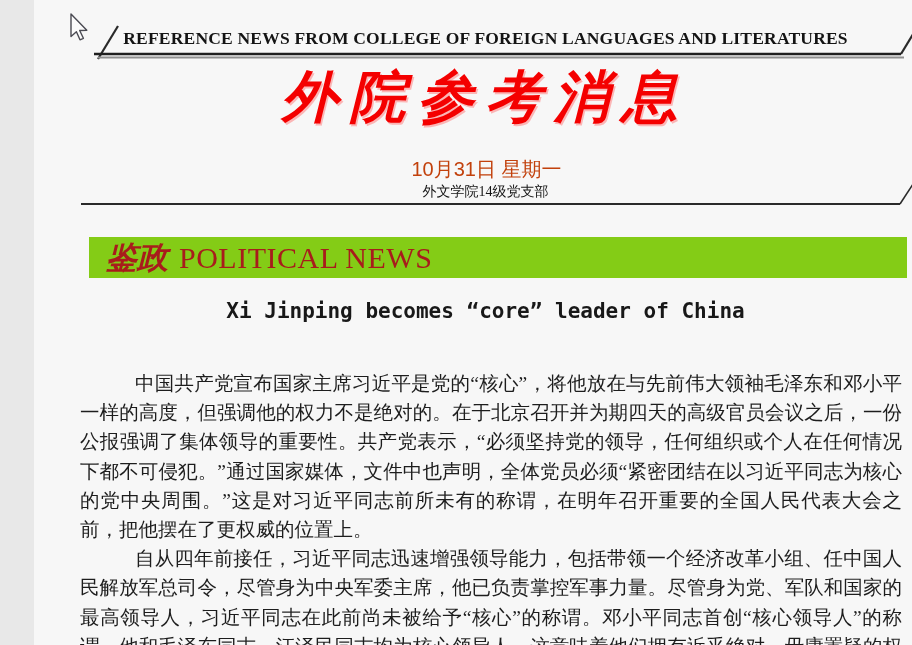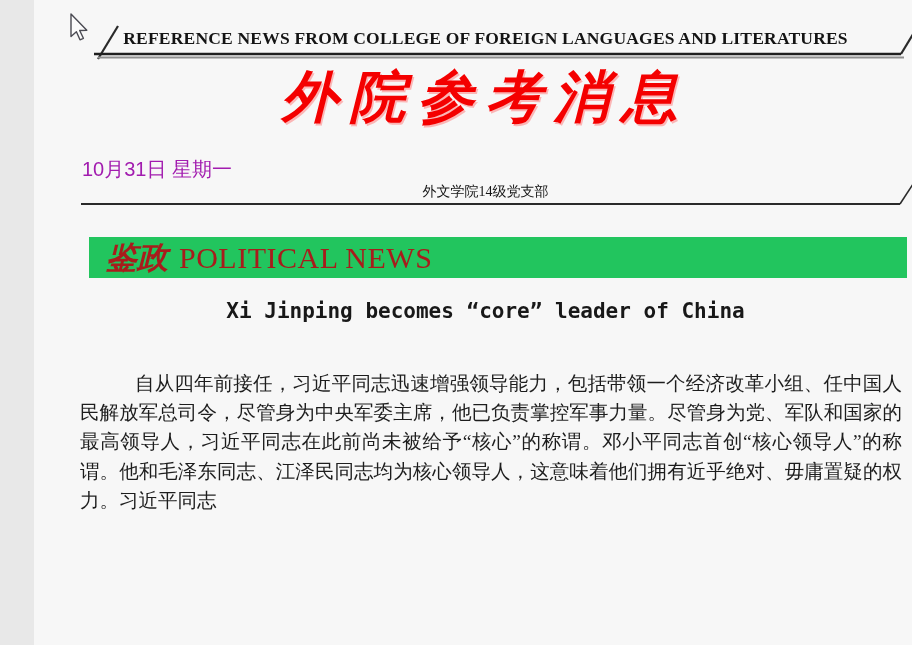--- a/index.html
+++ b/index.html
@@ -16,31 +16,31 @@
   }
   .mast-title {
     position:absolute; top:60px; left:0; width:100%; text-align:center;
     font-size:56px; line-height:72px; font-weight:bold; font-style:italic;
     letter-spacing:12px; color:#f40000;
     text-shadow:1.5px 1.5px 0 rgba(255,130,130,0.55);
     font-family:"DejaVu Serif","Liberation Serif",serif; white-space:nowrap;
   }
   .date-row {
     position:absolute; top:156px; left:48px; right:46px;
-    display:flex; justify-content:flex-start;
+    display:flex; justify-content:center;
     font-family:"Liberation Sans","DejaVu Sans",sans-serif;
-    font-size:20px; color:#a21caf;
+    font-size:20px; color:#c2410c;
   }
   .org {
     position:absolute; top:183px; left:0; width:100%; text-align:center;
     font-size:14px; color:#141414;
   }
   .banner {
     position:absolute; top:237px; left:55px; width:818px; height:41px;
-    background:#22c55e; display:flex; align-items:center;
+    background:#84cc16; display:flex; align-items:center;
     padding-left:17px; box-sizing:border-box;
   }
   .banner-cn {
     font-size:31px; font-weight:bold; font-style:italic;
     color:#a81c1c; margin-right:11px; line-height:1;
     font-family:"DejaVu Serif",serif;
   }
   .banner-en {
     font-size:30px; color:#a81c1c; line-height:1; letter-spacing:0.5px;
     font-family:"Liberation Serif","DejaVu Serif",serif;
@@ -91,20 +91,21 @@
 
   <div class="banner">
     <span class="banner-cn">鉴政</span>
     <span class="banner-en">POLITICAL NEWS</span>
   </div>
 
   <div class="article-title-en">Xi Jinping becomes  “core”  leader of China</div>
 
 
   <div class="body-text">
+    <p>中国共产党宣布国家主席习近平是党的“核心”，将他放在与先前伟大领袖毛泽东和邓小平一样的高度，但强调他的权力不是绝对的。在于北京召开并为期四天的高级官员会议之后，一份公报强调了集体领导的重要性。共产党表示，“必须坚持党的领导，任何组织或个人在任何情况下都不可侵犯。”通过国家媒体，文件中也声明，全体党员必须“紧密团结在以习近平同志为核心的党中央周围。”这是对习近平同志前所未有的称谓，在明年召开重要的全国人民代表大会之前，把他摆在了更权威的位置上。</p>
     <p>自从四年前接任，习近平同志迅速增强领导能力，包括带领一个经济改革小组、任中国人民解放军总司令，尽管身为中央军委主席，他已负责掌控军事力量。尽管身为党、军队和国家的最高领导人，习近平同志在此前尚未被给予“核心”的称谓。邓小平同志首创“核心领导人”的称谓。他和毛泽东同志、江泽民同志均为核心领导人，这意味着他们拥有近乎绝对、毋庸置疑的权力。习近平同志</p>
   </div>
 
   <svg class="cursor" width="24" height="32" viewBox="0 0 24 32" xmlns="http://www.w3.org/2000/svg">
     <path d="M4,2 L4,24.5 L9.4,19.8 L13.0,27.8 L16.4,26.3 L12.7,18.5 L19.8,18.2 Z" fill="#fbfbfb" stroke="#4a4a52" stroke-width="1.4" stroke-linejoin="round"></path>
   </svg>
 
 </div>
 
 </body></html>

